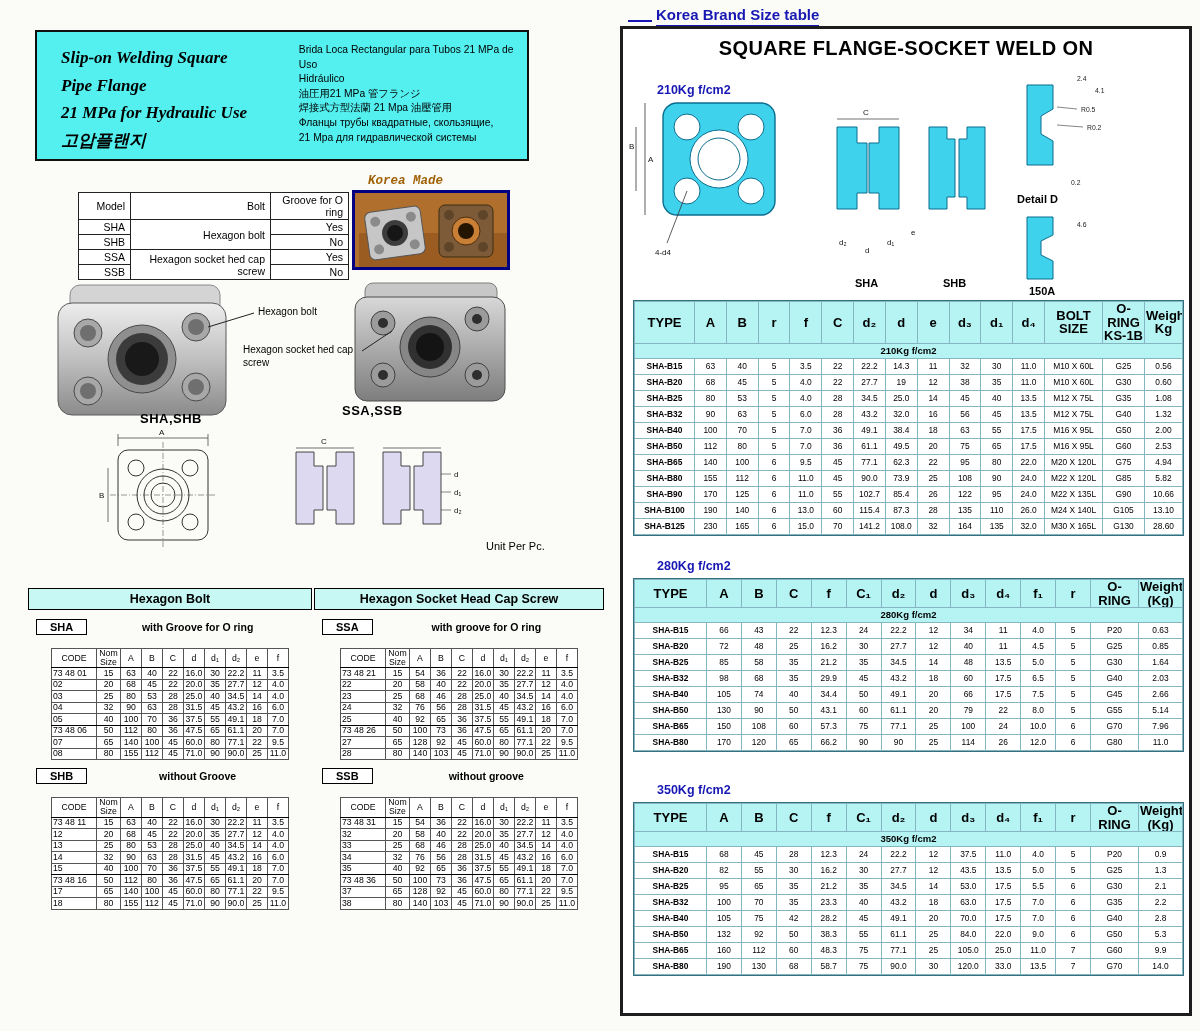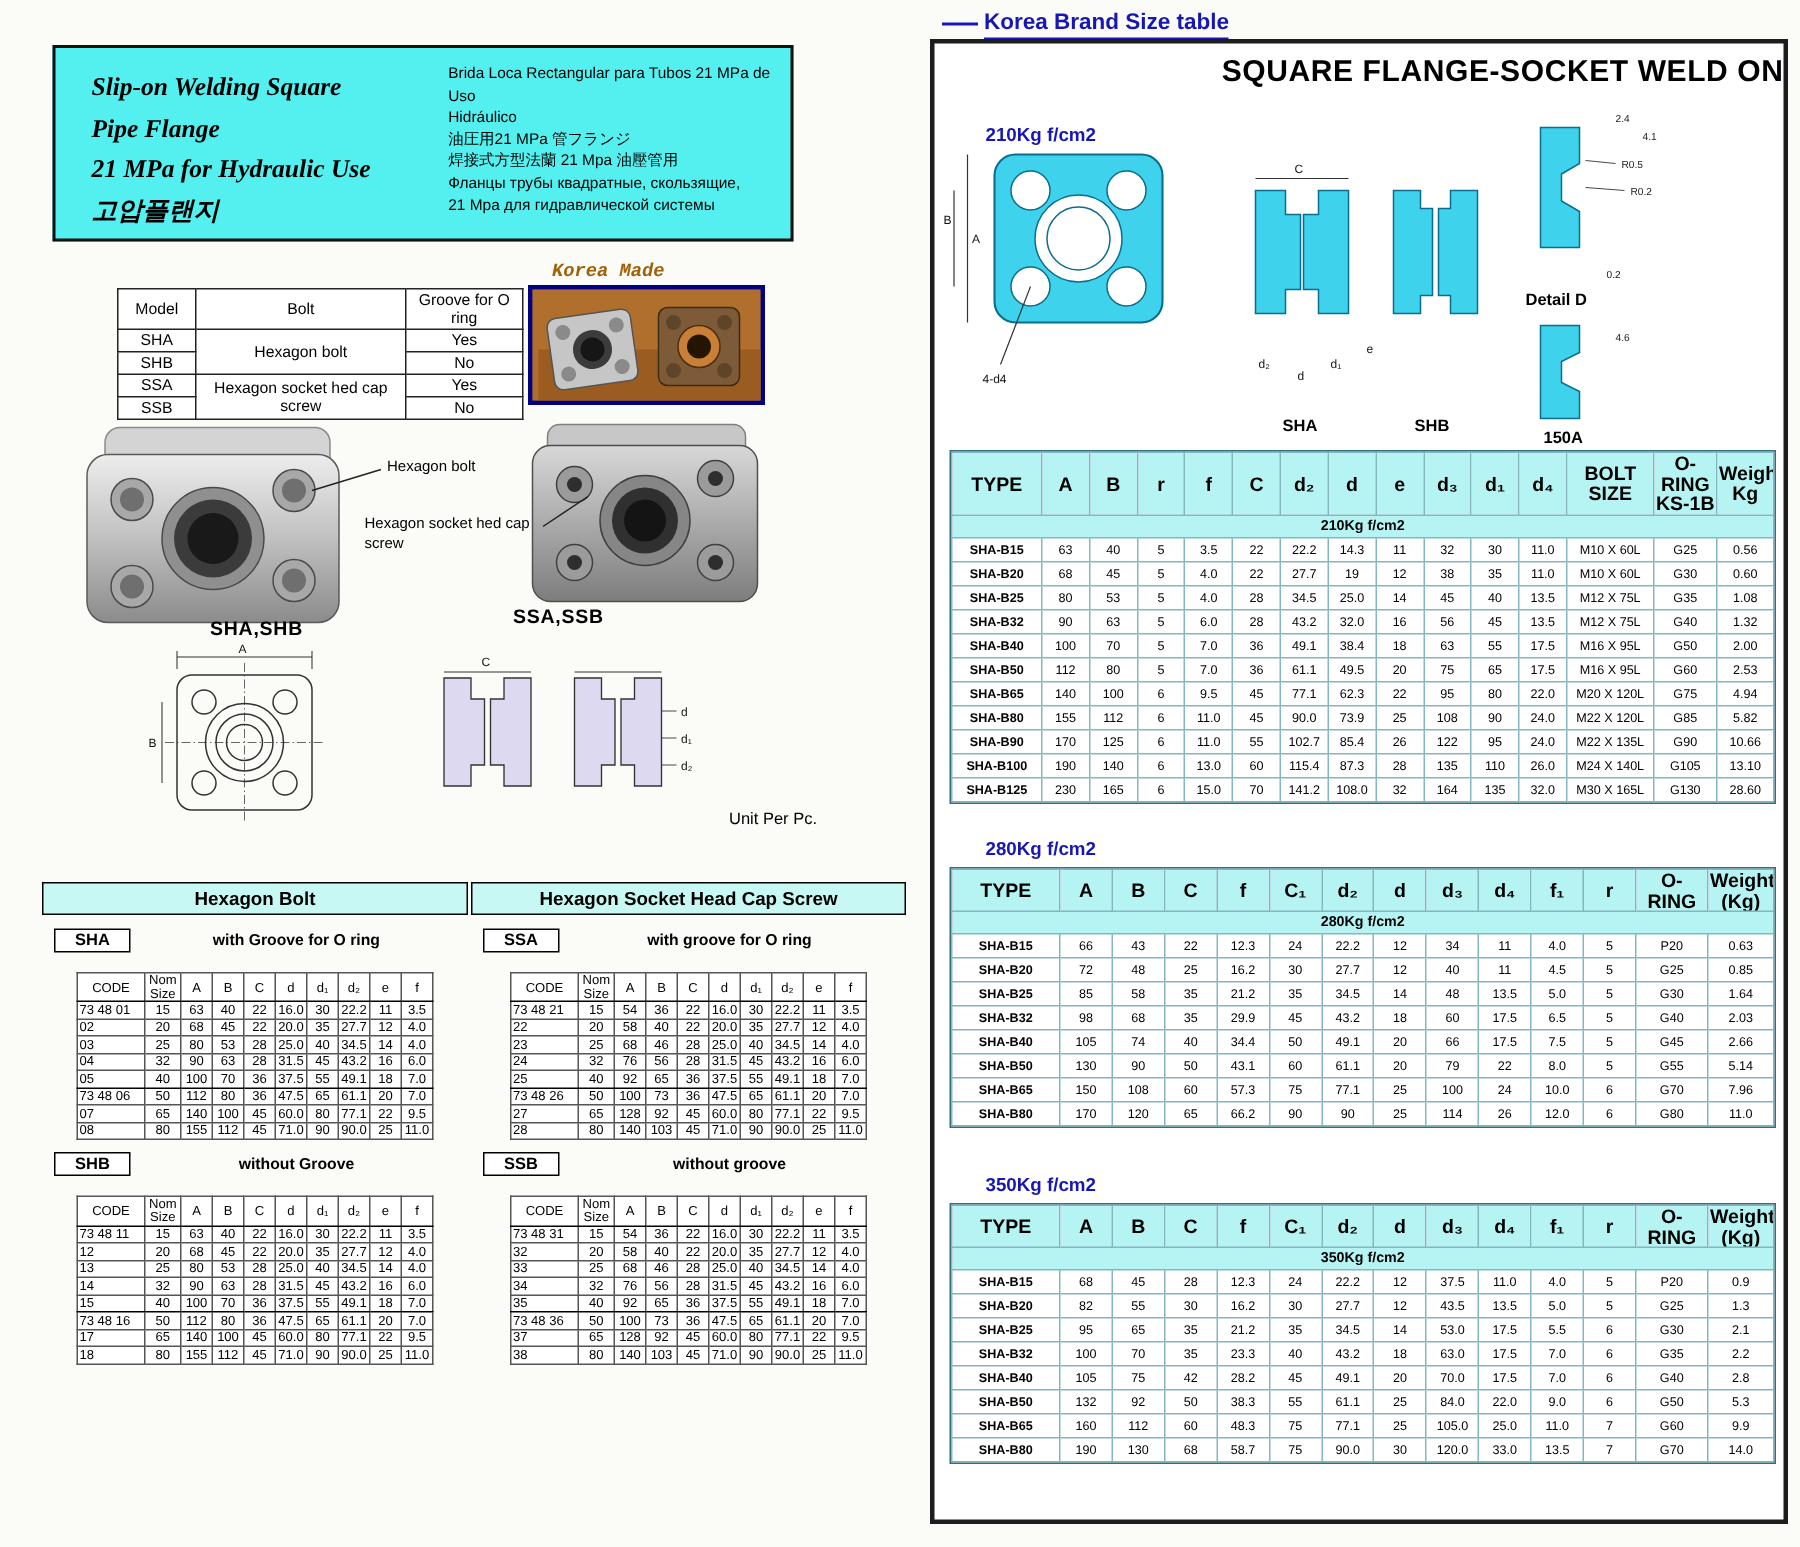--- a/index.html
+++ b/index.html
@@ -11,21 +11,21 @@
   
   .banner{left:35px;top:30px;width:494px;height:131px;background:#54efef;
           border:2px solid #101010;display:flex}
   .banner-main{width:298px;padding:12px 0 0 24px;
                font-family:"Liberation Serif",serif;font-style:italic;
                font-weight:bold;font-size:17px;line-height:1.62}
   .banner-sub{width:262px;padding:11px 6px 0 0;font-size:10.3px;line-height:1.42}
 
   
   .model-table{left:78px;top:192px;border-collapse:collapse;font-size:10.5px;background:#fff}
-  .model-table th,.model-table td{border:1px solid #222;padding:1px 5px;text-align:center;height:15px}
+  .model-table th,.model-table td{border:1px solid #222;padding:1px 5px;text-align:right;height:15px}
   .model-table th{font-weight:normal}
   .model-table .col-model{width:52px}
   .model-table .bolt-cell{width:140px}
   .model-table .col-groove{width:78px}
 
   
   .korea-made-label{left:368px;top:174px;color:#a16207;font-family:Liberation Mono, monospace;
                     font-style:italic;font-weight:bold;font-size:12.5px}
   .korea-photo{left:352px;top:190px;width:158px;height:80px;border:3px solid #000080;background:#b06f2c}
 
@@ -50,26 +50,26 @@
   .dim-table th{font-weight:normal}
   .dim-table thead th{border-bottom:1.5px solid #000;height:19px}
   .dim-table tbody tr:nth-child(5) td{border-bottom:1.5px solid #000}
   .dim-table th:nth-child(1){width:45px}
   .dim-table th:nth-child(2){width:24px}
   .dim-table th:nth-child(n+3){width:21px}
   .dim-table td:first-child{text-align:left;padding-right:3px}
   .sect2{margin-top:8px}
 
   
-  .brand-title-row{left:628px;top:6px;display:flex;align-items:flex-start}
+  .brand-title-row{left:628px;top:6px;display:flex;align-items:center}
   .brand-dash{width:24px;height:2px;background:#1717b4;margin:9px 4px 0 0}
   .brand-text{color:#1717b4;font-weight:bold;font-size:15px;
               border-bottom:2px solid #1717b4;padding-bottom:2px}
   .main-box{left:620px;top:26px;width:572px;height:990px;border:3px solid #1d1d1d;background:#fff}
-  .main-title{text-align:right;font-size:20px;font-weight:bold;margin-top:8px;letter-spacing:.4px}
+  .main-title{text-align:center;font-size:20px;font-weight:bold;margin-top:8px;letter-spacing:.4px}
   .pressure{color:#1717b4;font-weight:bold;font-size:12.5px}
 
   .size-table{border-collapse:collapse;table-layout:fixed;width:549px;
               font-size:8.4px;outline:1.5px solid #35707e;background:#fff}
   .size-table th,.size-table td{border:1px solid #83b6c0;text-align:center;
                                 height:16px;padding:0 1px;overflow:hidden;line-height:1.05}
   .size-table th{background:#b6f4f4;font-weight:bold;font-size:13px}
   .size-table td:first-child{font-weight:bold}
   .section-row td{background:#b6f4f4;font-weight:bold;font-size:9.5px;height:15px}
   .t210 th:nth-child(1){width:60px}

